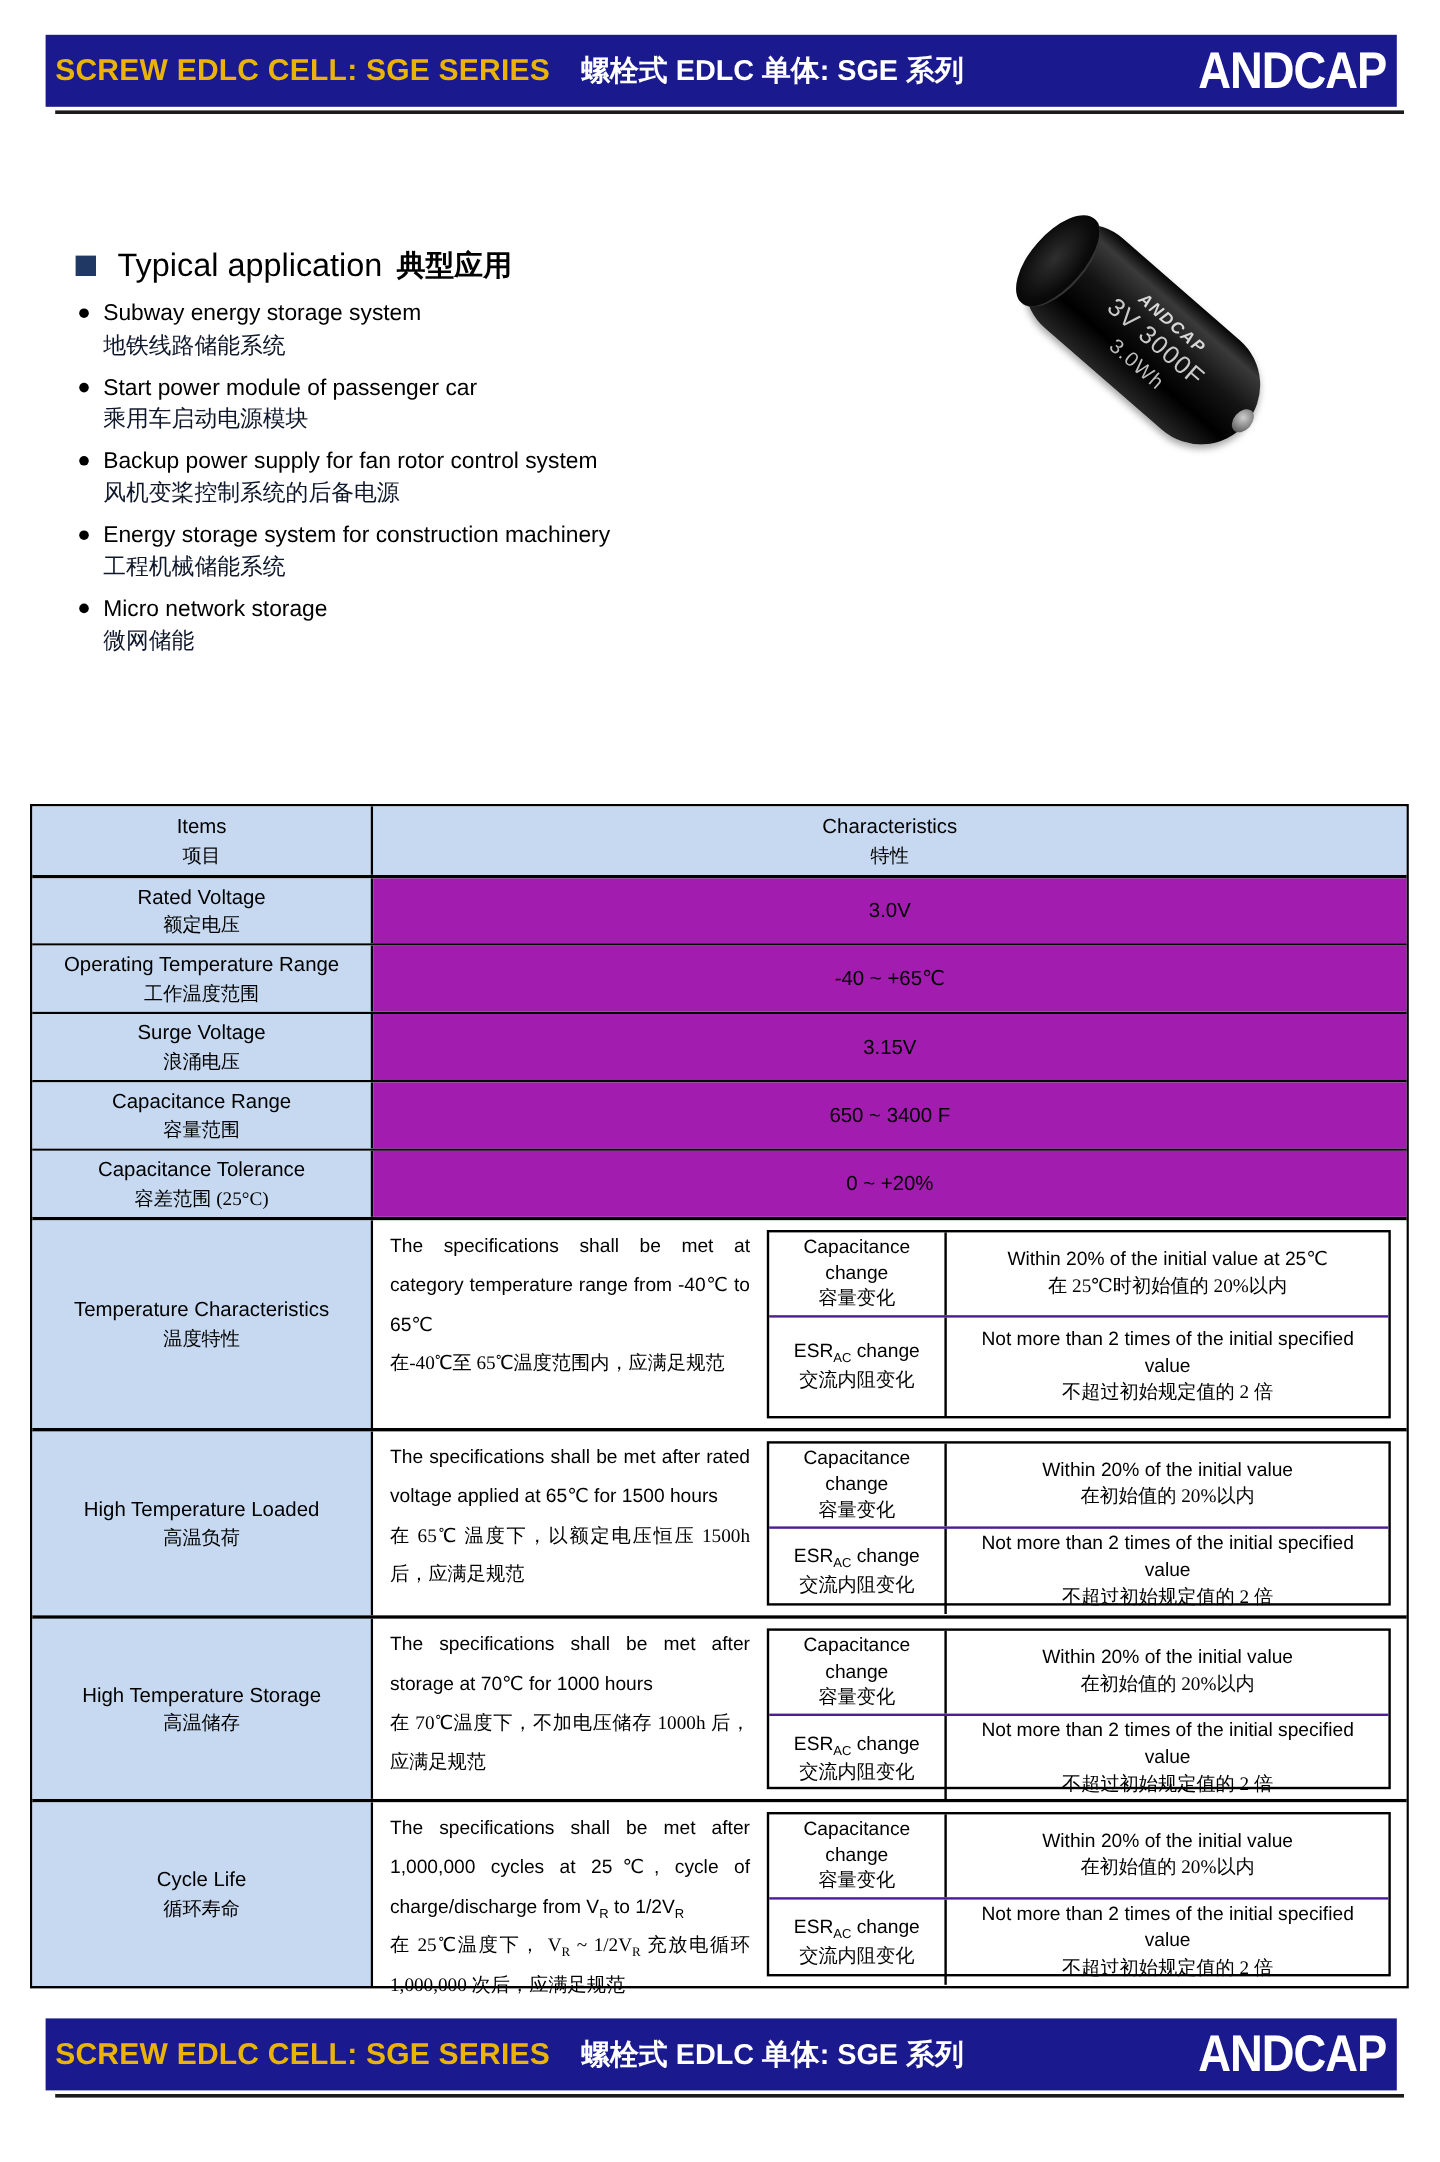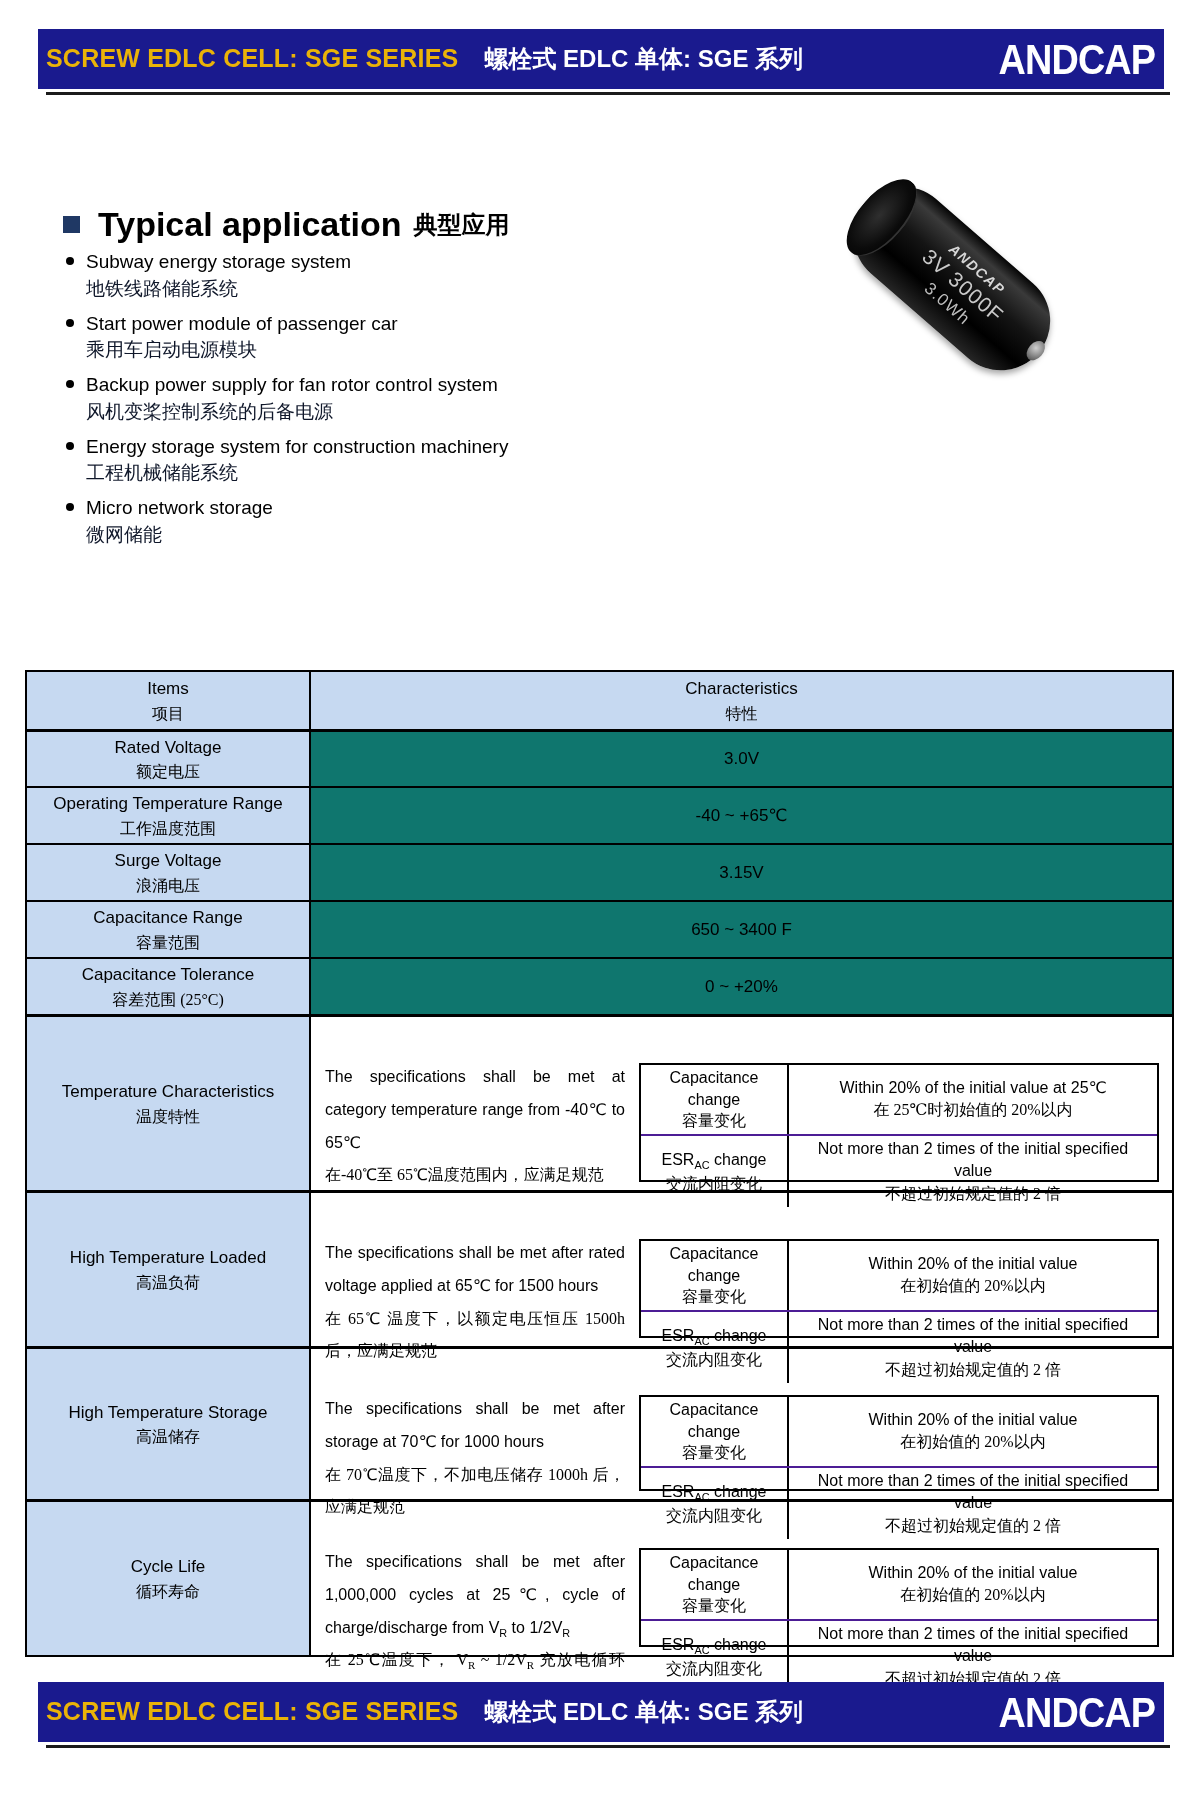--- a/index.html
+++ b/index.html
@@ -23,21 +23,21 @@
   .banner .titles{display:flex;align-items:baseline;padding-left:8px;white-space:nowrap;}
   .banner .t-en{color:#eab308;font-size:25px;font-weight:bold;letter-spacing:.2px;}
   .banner .t-zh{color:#fff;font-size:24px;font-weight:bold;margin-left:26px;}
   .banner .brand{margin-left:auto;color:#fff;font-size:43px;font-weight:bold;
                  letter-spacing:-1px;transform:scaleX(.88);transform-origin:right center;
                  padding-right:10px;line-height:1;}
 
   
   .sec-head{position:absolute;left:63px;top:205px;display:flex;align-items:center;}
   .sec-square{width:17px;height:17px;background:var(--heading-square);margin-right:18px;}
-  .sec-title-en{font-size:34px;font-weight:bold;}
+  .sec-title-en{font-size:27px;font-weight:normal;}
   .sec-title-zh{font-size:24px;font-weight:bold;margin-left:12px;font-family:"Liberation Serif","DejaVu Serif",serif;}
 
   
   .bullets{position:absolute;left:64px;top:248px;width:620px;list-style:none;}
   .bullets li{margin-bottom:7px;}
   .b-en{position:relative;padding-left:22px;font-size:19px;line-height:1.45;}
   .b-en::before{content:"";position:absolute;left:2px;top:9px;width:8px;height:8px;border-radius:50%;background:#000;}
   .b-zh{padding-left:22px;font-size:19px;line-height:1.42;color:#0f172a;
         font-family:"Liberation Serif","DejaVu Serif",serif;}
 
@@ -66,27 +66,27 @@
   .r-header{height:57px;}
   .r-simple{height:57px;}
   .r-tc{height:176px;}
   .r-htl{height:156px;}
   .r-hts{height:153px;}
   .r-cl{height:156px;}
   .cell-label{width:284px;background:var(--table-label-bg);border-right:2px solid #000;
               display:flex;flex-direction:column;align-items:center;justify-content:center;
               text-align:center;padding:2px 6px;}
   .cell-value{flex:1;display:flex;flex-direction:column;align-items:center;justify-content:center;
-              text-align:center;background:#0f766e;}
+              text-align:center;background:#a21caf;}
   .lab-en{font-size:17px;line-height:1.5;}
   .lab-zh{font-size:16px;line-height:1.45;font-family:"Liberation Serif","DejaVu Serif",serif;}
   .val{font-size:17px;}
 
   
-  .cell-complex{flex:1;display:flex;background:#fff;align-items:stretch;margin-top:38px;}
+  .cell-complex{flex:1;display:flex;background:#fff;align-items:stretch;}
   .desc{width:326px;padding:6px 12px 6px 14px;font-size:16px;text-align:justify;line-height:2.05;}
   .desc .zh{font-family:Liberation Serif, serif;}
   .nest{flex:1;margin:8px 13px 8px 2px;border:2px solid #000;display:flex;flex-direction:column;}
   .nest-row{display:flex;flex:1;}
   .nest-row + .nest-row{border-top:2px solid #4c1d95;}
   .nest-row.tall{flex:1.18;}
   .nest-lab{width:148px;border-right:2px solid #000;display:flex;flex-direction:column;
             align-items:center;justify-content:center;text-align:center;padding:2px 4px;
             font-size:16px;line-height:1.35;}
   .nest-val{flex:1;display:flex;flex-direction:column;align-items:center;justify-content:center;

